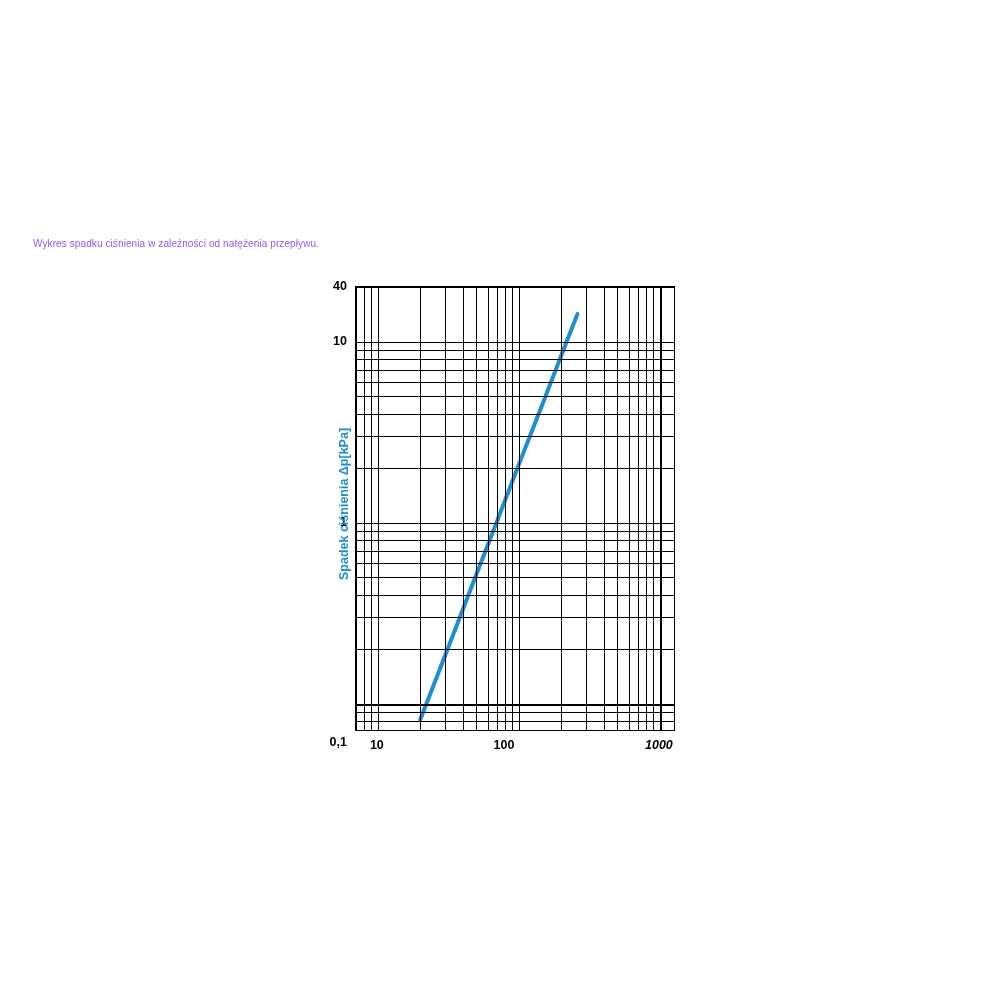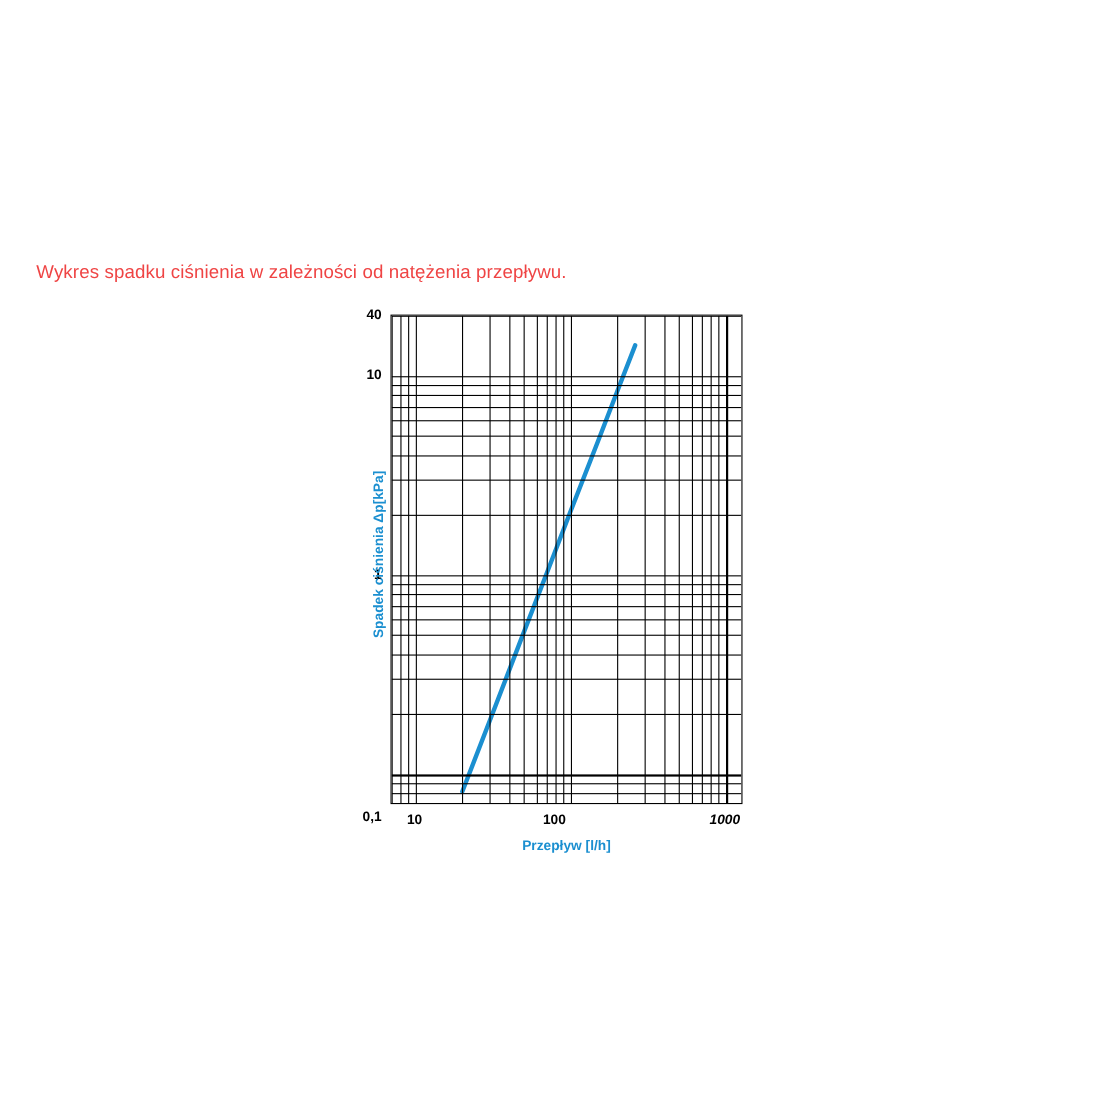--- a/index.html
+++ b/index.html
@@ -13,22 +13,22 @@
     position: relative;
     font-family: "Liberation Sans", sans-serif;
     color: #000000;
     overflow: hidden;
   }
 
   #caption {
     position: absolute;
     left: 33px;
     top: 238px;
-    font-size: 17px;
-    color: #ef4444;
+    font-size: 10px;
+    color: #8b5cf6;
     letter-spacing: 0.1px;
     white-space: nowrap;
   }
 
   
   #chart-figure {
     position: absolute;
     left: 290px;
     top: 275px;
     width: 420px;
@@ -184,15 +184,14 @@
       <div class="grid-h major" style="top: 54.54px;"></div>
       <div class="grid-h" style="top: 0px;"></div>
     </div>
 
   <div id="xlabels">
       <div class="xtick" style="left: 21.85px;">10</div>
       <div class="xtick" style="left: 149px;">100</div>
       <div class="xtick" style="left: 303.93px; font-style: italic;">1000</div>
     </div>
 
-  <div id="xtitle">Przepływ [l/h]</div>
   <div id="ytitle">Spadek ciśnienia Δp[kPa]</div>
 </div>
 
 </body></html>

